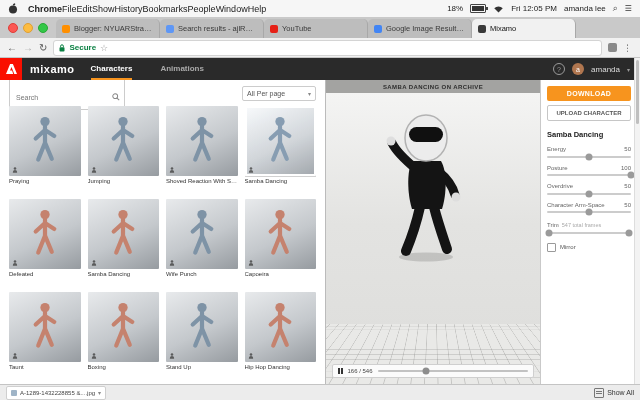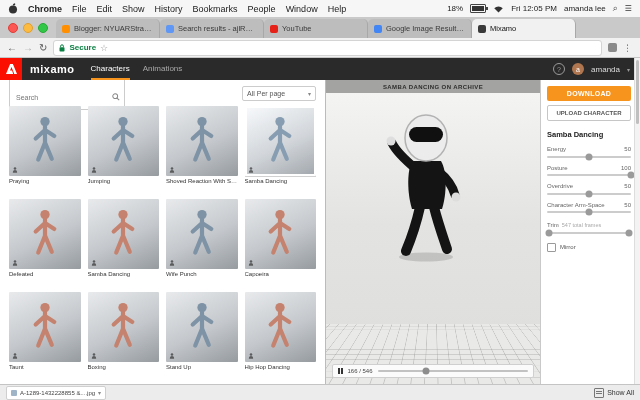--- a/index.html
+++ b/index.html
@@ -45,21 +45,21 @@
   .star{color:#999;font-size:9px;}
   .ext-icon{width:9px;height:9px;border-radius:2px;background:#8a8a8a;}
   .kebab{color:#555;font-size:9px;letter-spacing:1px;}
   
   .page{position:absolute;top:58px;left:0;right:0;bottom:16px;background:#fff;}
   
   .site-header{position:absolute;top:0;left:0;right:0;height:22px;background:#2a2a2a;
     display:flex;align-items:center;z-index:10;}
   .adobe{width:22px;height:22px;background:#fa0f00;display:flex;align-items:center;justify-content:center;flex:0 0 auto;}
   .brand{color:#fff;font-size:11px;font-weight:bold;letter-spacing:0.5px;margin-left:8px;}
-  .site-nav{display:flex;gap:13px;margin-left:16px;height:22px;align-items:center;}
+  .site-nav{display:flex;gap:28px;margin-left:16px;height:22px;align-items:center;font-weight:bold;}
   .nav-item{font-size:8px;color:#a9a9a9;height:22px;line-height:22px;box-sizing:border-box;}
   .nav-item.active{color:#fff;border-bottom:2px solid #f7941e;}
   .header-right{margin-left:auto;display:flex;align-items:center;gap:7px;padding-right:10px;}
   .help{width:10px;height:10px;border:1px solid #9a9a9a;border-radius:50%;color:#9a9a9a;
     font-size:7px;display:flex;align-items:center;justify-content:center;}
   .avatar{width:12px;height:12px;border-radius:50%;background:#b0764f;color:#fff;font-size:7px;
     display:flex;align-items:center;justify-content:center;}
   .username{color:#ddd;font-size:8px;}
   .caret{color:#999;font-size:6px;}
   
@@ -145,21 +145,21 @@
 </style>
 </head>
 <body>
 
 <div class="menubar">
   <div class="menu-left">
     <svg class="apple" viewBox="0 0 10 12">
       <circle cx="5" cy="7" r="4.4" fill="#333"></circle>
       <ellipse cx="6.2" cy="1.6" rx="1.5" ry="0.9" transform="rotate(-35 6.2 1.6)" fill="#333"></ellipse>
     </svg>
-    <span style="display:flex;gap:10px;">
+    <span style="display:flex;">
         <span class="menu-item bold">Chrome</span>
         <span class="menu-item">File</span>
         <span class="menu-item">Edit</span>
         <span class="menu-item">Show</span>
         <span class="menu-item">History</span>
         <span class="menu-item">Bookmarks</span>
         <span class="menu-item">People</span>
         <span class="menu-item">Window</span>
         <span class="menu-item">Help</span>
       </span>

